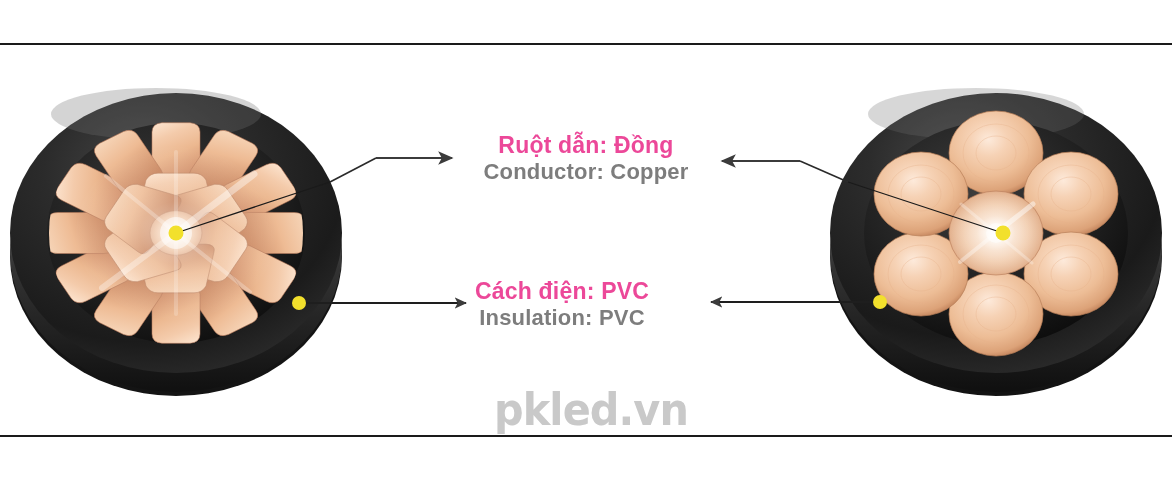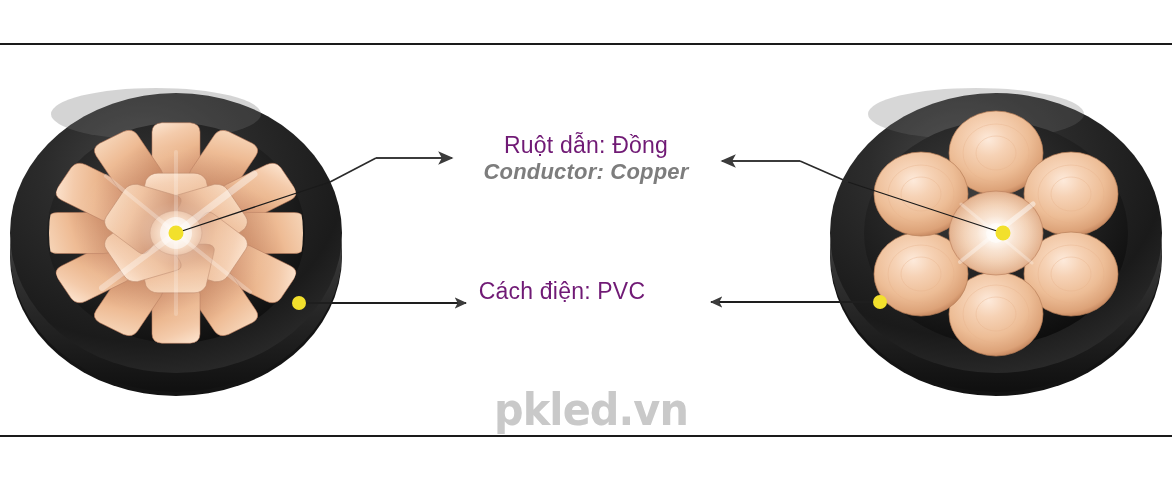--- a/index.html
+++ b/index.html
@@ -36,29 +36,28 @@
   .cable svg { display: block; }
 
   
   .label-block {
     position: absolute;
     text-align: center;
     white-space: nowrap;
   }
   .label-vi {
     font-size: 23px;
-    font-weight: normal;
-    color: #701a75;
+    font-weight: bold;
+    color: #ec4899;
     letter-spacing: 0.2px;
     line-height: 1.18;
   }
   .label-en {
     font-size: 22px;
     font-weight: bold;
-    font-style: italic;
     color: #7d7d7d;
     letter-spacing: 0.2px;
     line-height: 1.18;
   }
   #label-conductor { left: 436px; top: 132px; width: 300px; }
   #label-insulation { left: 412px; top: 278px; width: 300px; }
 
   
   #watermark {
     position: absolute;
@@ -357,19 +356,20 @@
     <circle cx="880" cy="302" r="7" fill="#f2e02c"></circle>
   </svg>
 
   <div class="label-block" id="label-conductor">
     <div class="label-vi">Ruột dẫn: Đồng</div>
     <div class="label-en">Conductor: Copper</div>
   </div>
 
   <div class="label-block" id="label-insulation">
     <div class="label-vi">Cách điện: PVC</div>
+    <div class="label-en">Insulation: PVC</div>
   </div>
 
   <div id="watermark">pkled.vn</div>
 
   <div class="rule rule-bottom"></div>
 
 </div>
 
 </body></html>

